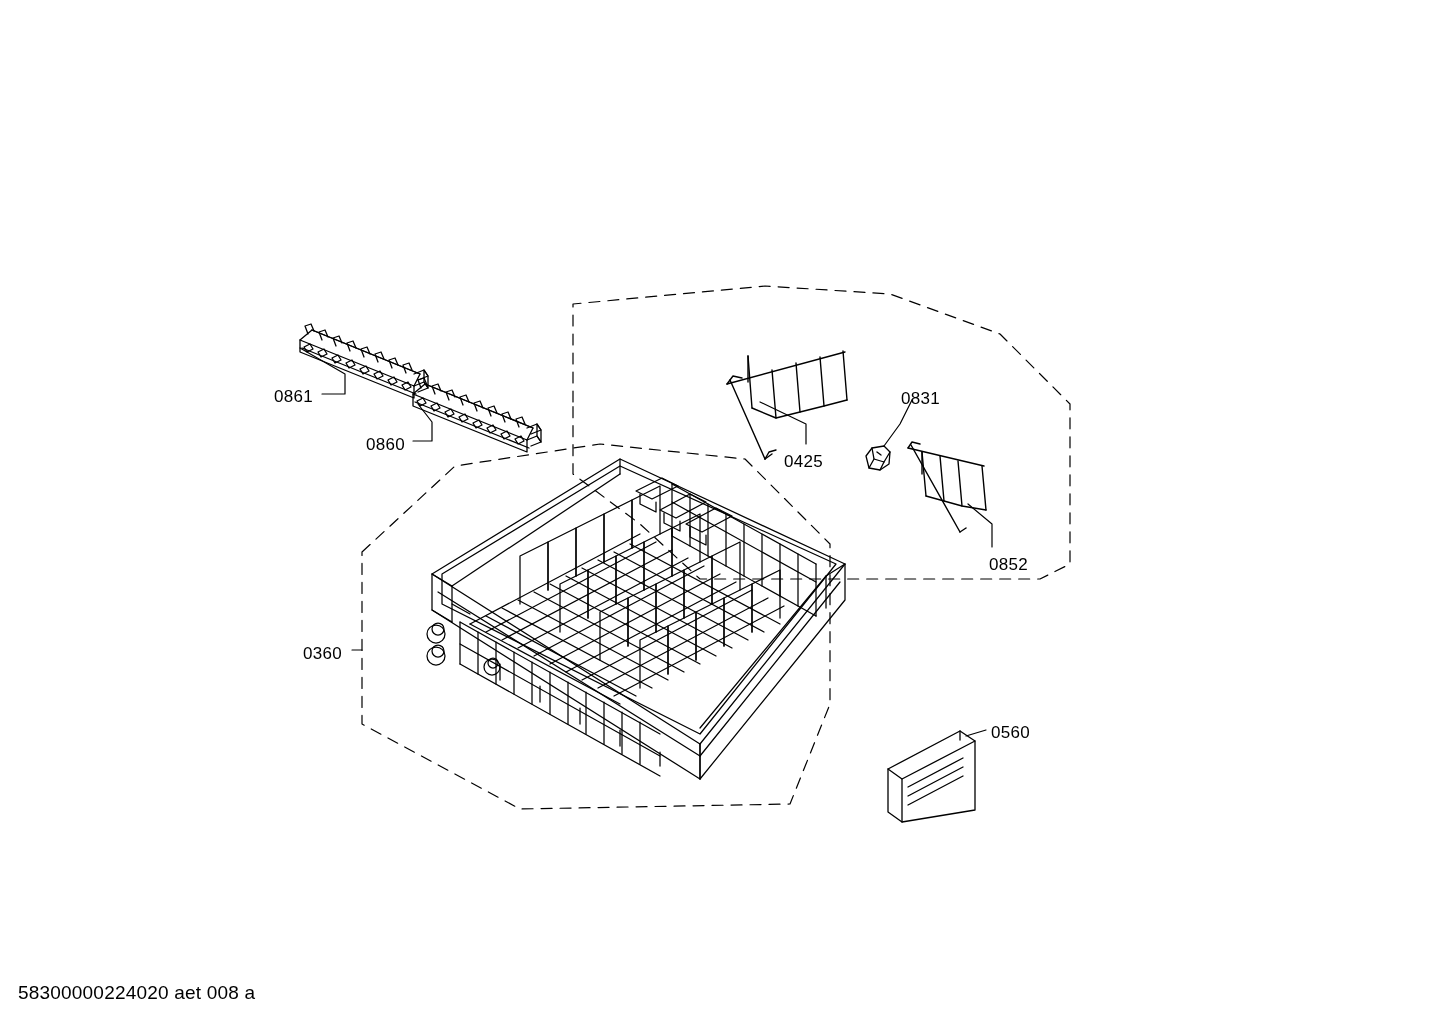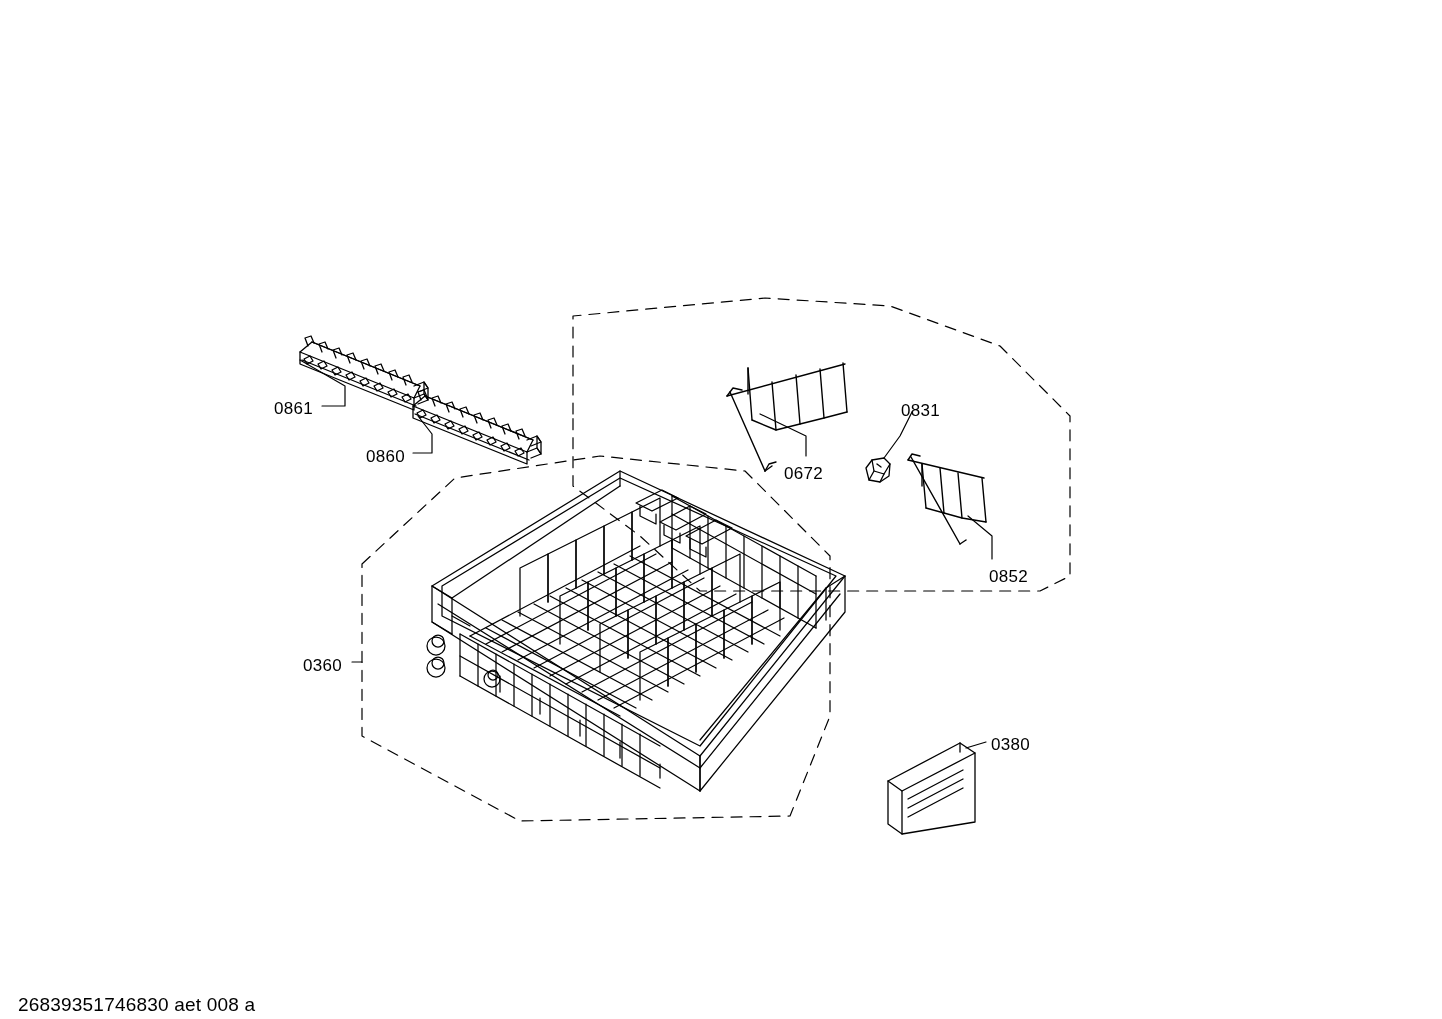--- a/index.html
+++ b/index.html
@@ -10,21 +10,21 @@
   body {
     width: 1442px;
     height: 1019px;
     position: relative;
     font-family: "Liberation Sans", sans-serif;
     overflow: hidden;
   }
   #diagram-root {
     position: absolute;
     left: 0;
-    top: 16px;
+    top: 4px;
     width: 1442px;
     height: 814px;
   }
   .part-label {
     position: absolute;
     font-family: "Liberation Sans", sans-serif;
     font-size: 17px;
     color: #000000;
     white-space: nowrap;
     letter-spacing: 0.3px;
@@ -280,21 +280,21 @@
         <path d="M352 646 L362 646"></path>
         <path d="M986 726 L966 732"></path>
       </g>
 
     </g>
   </svg>
 
   
   <div class="part-label" style="left:274px; top:383px;">0861</div>
   <div class="part-label" style="left:366px; top:431px;">0860</div>
-  <div class="part-label" style="left:784px; top:448px;">0672</div>
+  <div class="part-label" style="left:784px; top:448px;">0425</div>
   <div class="part-label" style="left:901px; top:385px;text-align:center;">0831</div>
   <div class="part-label" style="left:972px; top:551px;margin-left:17px;">0852</div>
   <div class="part-label" style="left:303px; top:640px;">0360</div>
-  <div class="part-label" style="left:991px; top:719px;">0380</div>
-
-  <div class="footer-code">26839351746830 aet 008 a</div>
+  <div class="part-label" style="left:991px; top:719px;">0560</div>
+
+  <div class="footer-code">58300000224020 aet 008 a</div>
 
 </div>
 
 </body></html>

